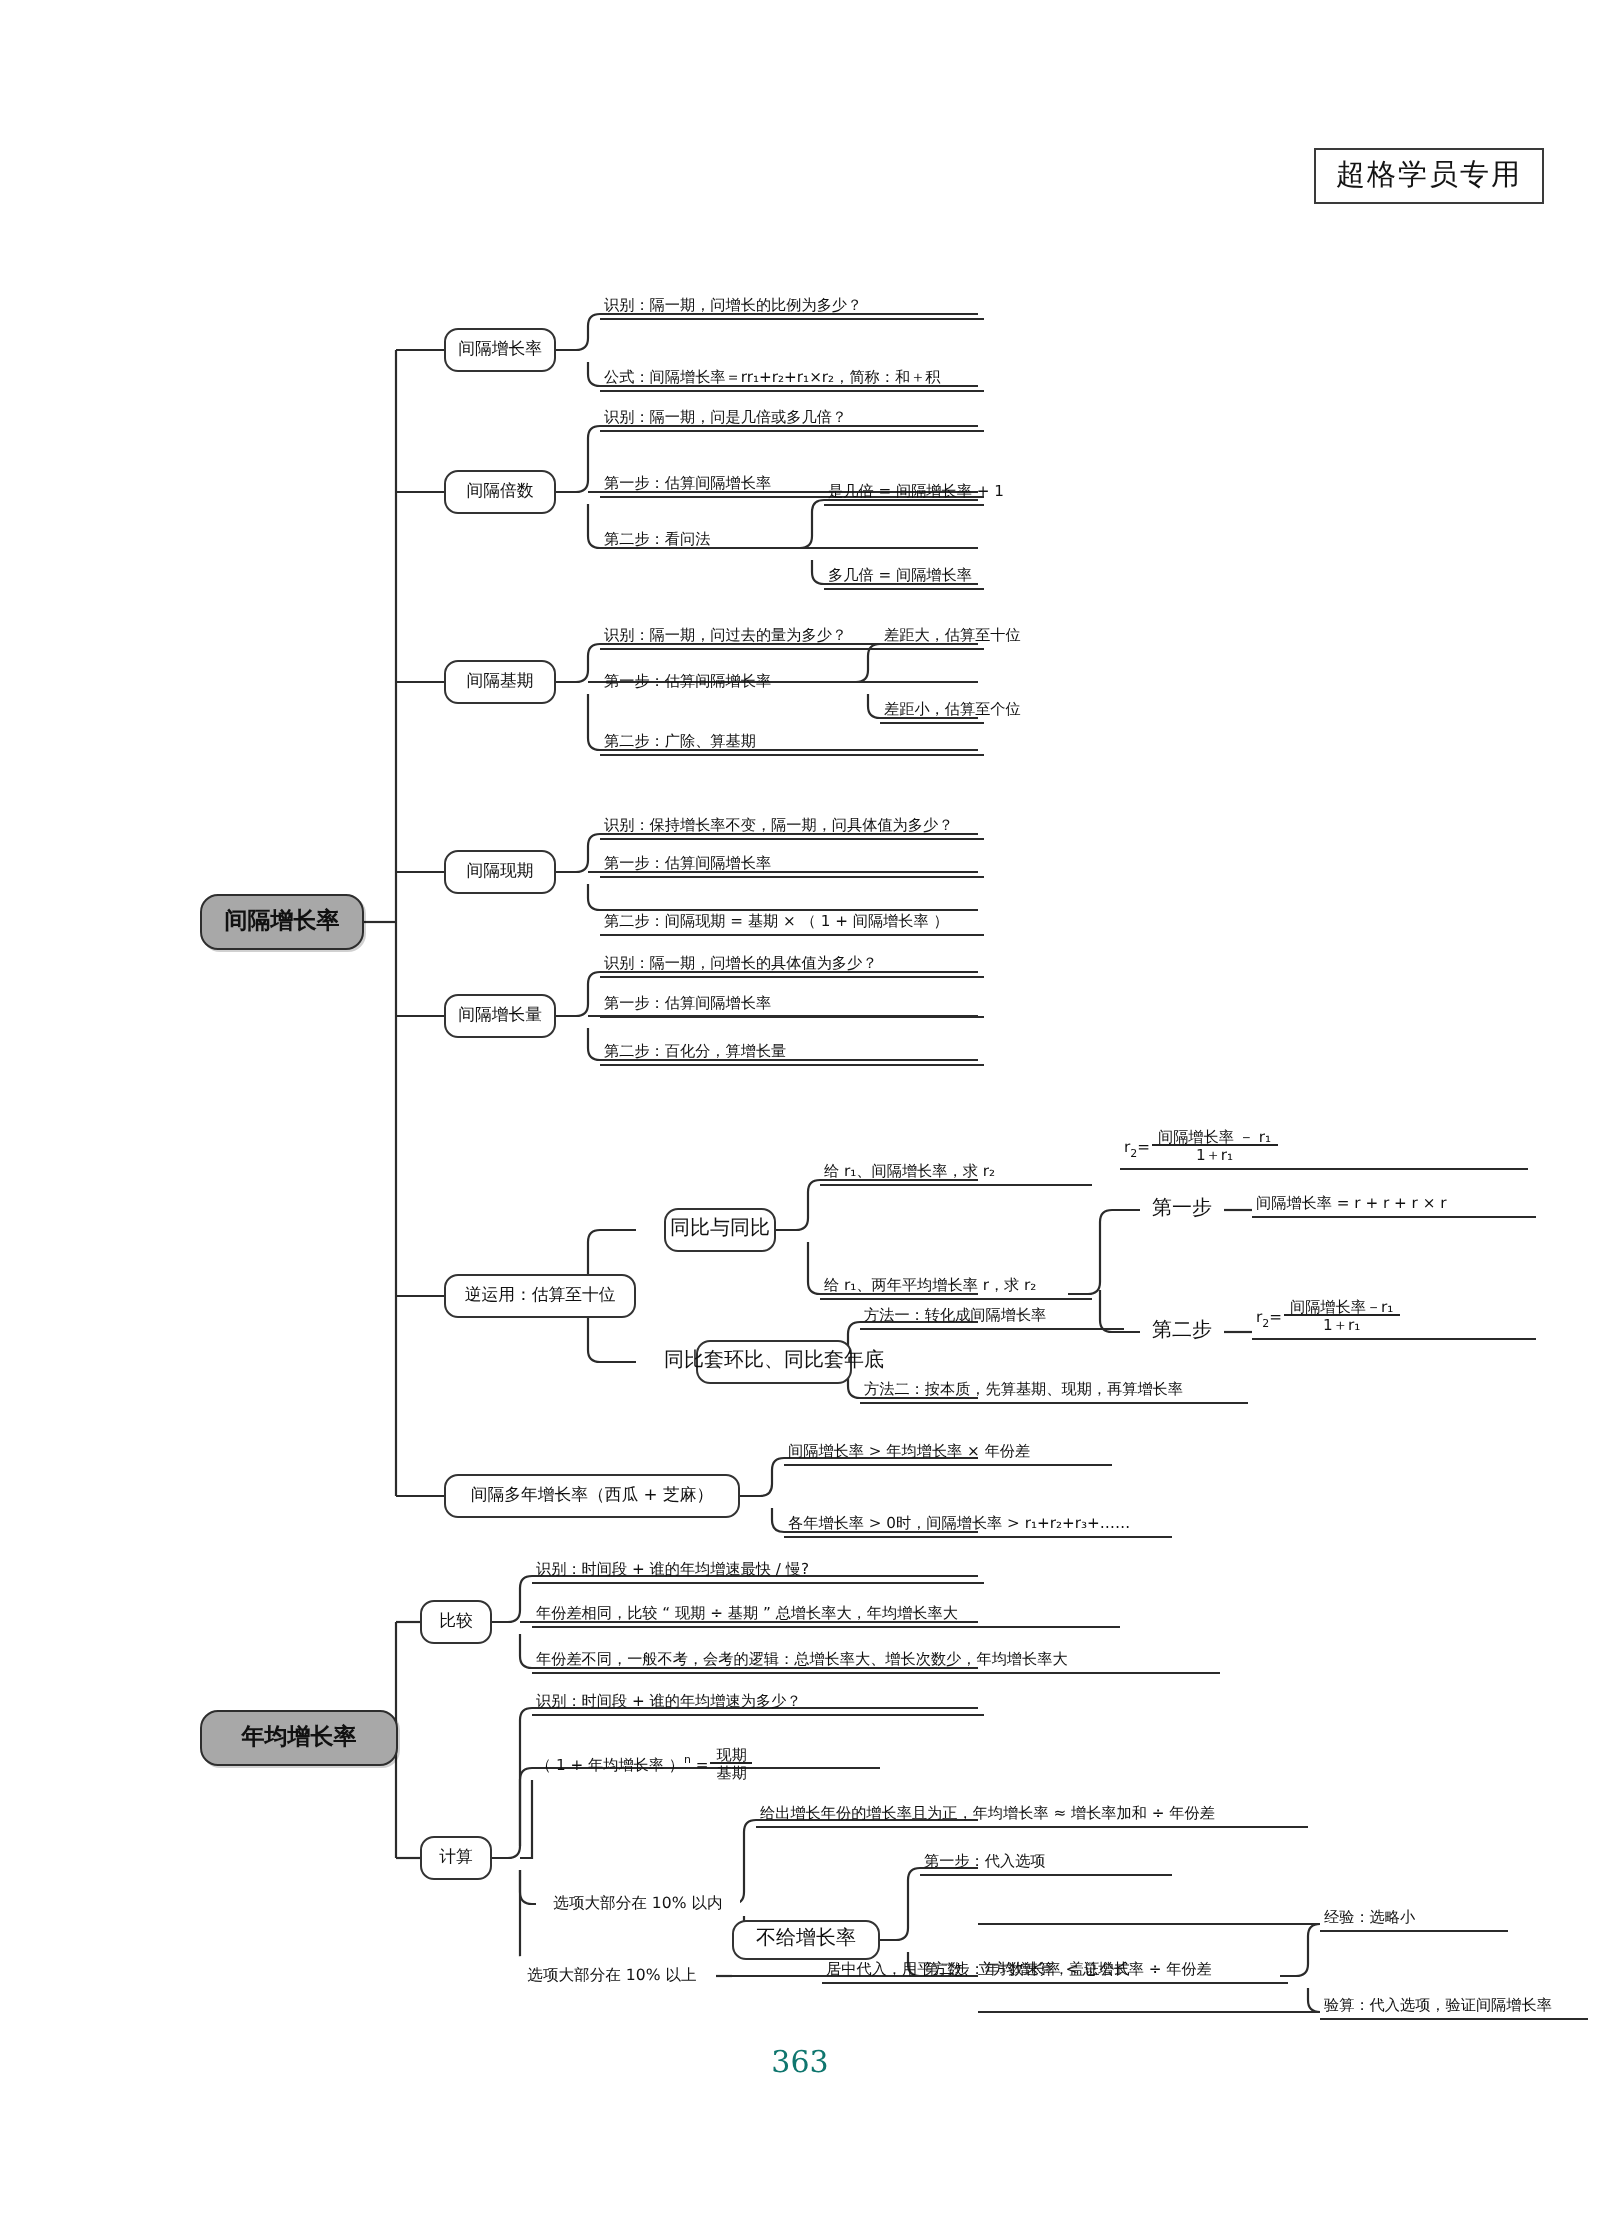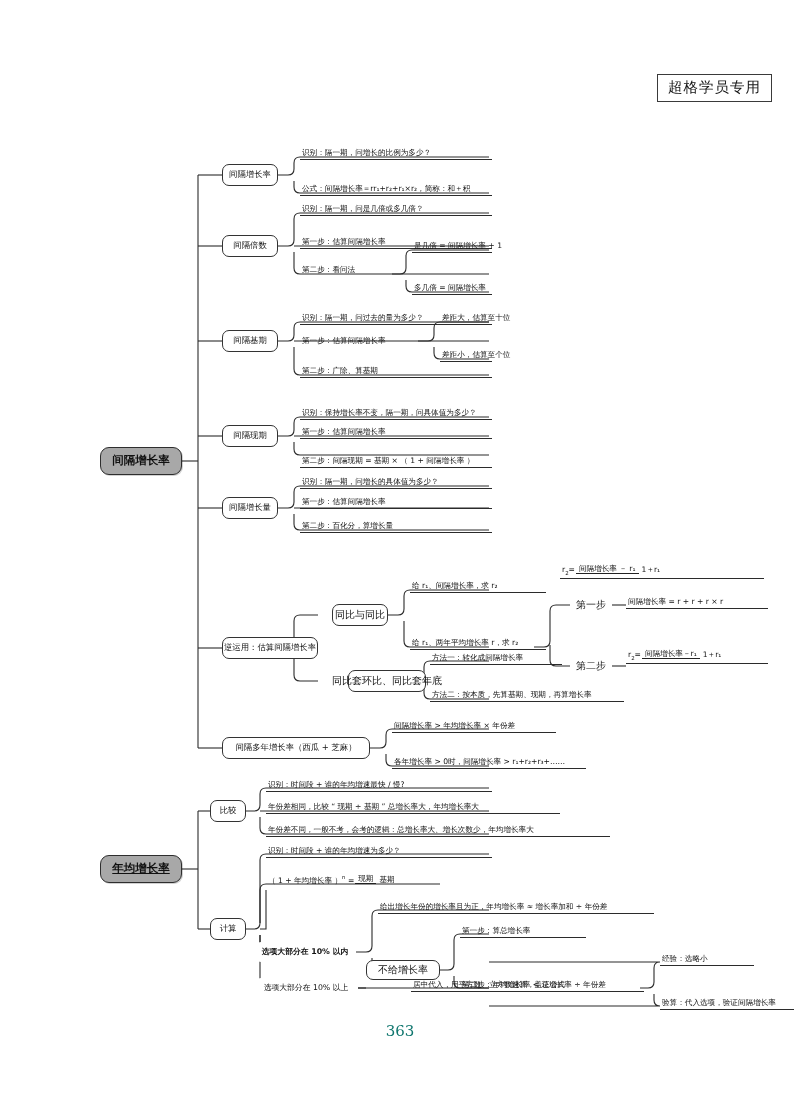--- a/index.html
+++ b/index.html
@@ -49,21 +49,21 @@
   .node.wide{font-size:8.4px;}
 
   
   .leaf{
     position:absolute;font-size:7.6px;line-height:1.2;
     white-space:nowrap;color:#111;
     padding:0 2px 1.5px 2px;
   }
   .leaf.u{border-bottom:1.1px solid #2b2b2b;}
   .frac{
-    display:inline-flex;flex-direction:row;align-items:center;
+    display:inline-flex;flex-direction:column;align-items:center;
     vertical-align:middle;line-height:1.05;margin:0 1px;
     position:relative;top:-0.5px;
   }
   .frac .num{border-bottom:1px solid #222;padding:0 3px 0px 3px;}
   .frac .den{padding:1px 3px 0 3px;}
   sub{font-size:0.72em;}
   sup{font-size:0.72em;}
 </style>
 </head>
 <body>
@@ -154,49 +154,49 @@
       <path d="M640,988 H648 Q654,988 654,982 V968 Q654,962 660,962 H489"></path>
       <path d="M654,994 V1000 Q654,1006 660,1006 H489"></path>
 
       <path d="M358,988 H366"></path>
     </g>
   </svg>
   </div>
 
   <div class="node root" style="left:100px;top:447px;width:82px;height:28px;">间隔增长率</div>
 
-  <div class="node root" style="left:100px;top:855px;width:82px;height:28px;text-decoration:underline;">年均增长率</div>
+  <div class="node root" style="left:100px;top:855px;width:99px;height:28px;">年均增长率</div>
 
   <div class="node lvl1" style="left:222px;top:164px;width:56px;height:22px;">间隔增长率</div>
 
   <div class="node lvl1" style="left:222px;top:235px;width:56px;height:22px;">间隔倍数</div>
 
   <div class="node lvl1" style="left:222px;top:330px;width:56px;height:22px;">间隔基期</div>
 
   <div class="node lvl1" style="left:222px;top:425px;width:56px;height:22px;">间隔现期</div>
 
   <div class="node lvl1" style="left:222px;top:497px;width:56px;height:22px;">间隔增长量</div>
 
-  <div class="node wide" style="left:222px;top:637px;width:96px;height:22px;">逆运用：估算间隔增长率</div>
+  <div class="node wide" style="left:222px;top:637px;width:96px;height:22px;">逆运用：估算至十位</div>
 
   <div class="node wide" style="left:222px;top:737px;width:148px;height:22px;">间隔多年增长率（西瓜 + 芝麻）</div>
 
   <div class="node" style="left:332px;top:604px;width:56px;height:22px;">同比与同比</div>
 
   <div class="node" style="left:348px;top:670px;width:78px;height:22px;">同比套环比、同比套年底</div>
 
   <div class="node" style="left:570px;top:595px;width:42px;height:20px;border:none;">第一步</div>
 
   <div class="node" style="left:570px;top:656px;width:42px;height:20px;border:none;">第二步</div>
 
   <div class="node lvl1" style="left:210px;top:800px;width:36px;height:22px;">比较</div>
 
   <div class="node lvl1" style="left:210px;top:918px;width:36px;height:22px;">计算</div>
 
-  <div class="node" style="left:254px;top:942px;width:102px;height:20px;border:none;font-size:7.8px;font-weight:bold;">选项大部分在 10% 以内</div>
+  <div class="node" style="left:268px;top:942px;width:102px;height:20px;border:none;font-size:7.8px;">选项大部分在 10% 以内</div>
 
   <div class="node" style="left:254px;top:978px;width:104px;height:20px;border:none;font-size:7.8px;">选项大部分在 10% 以上</div>
 
   <div class="node" style="left:366px;top:960px;width:74px;height:20px;">不给增长率</div>
 
   <div class="leaf u" style="left:300px;top:148px;width:188px;">识别：隔一期，问增长的比例为多少？</div>
 
   <div class="leaf u" style="left:300px;top:184px;width:188px;">
     <span>公式：间隔增长率＝r</span><span>r₁+r₂+r₁×r₂</span><span>，简称：和＋积</span>
   </div>
@@ -253,21 +253,21 @@
   <div class="leaf u" style="left:266px;top:846px;width:222px;">识别：时间段 + 谁的年均增速为多少？</div>
 
   <div class="leaf" style="left:266px;top:874px;width:174px;">
     <span>（ 1 + 年均增长率 ）<sup>n</sup> =</span><span class="frac">
         <span class="num">现期</span>
         <span class="den">基期</span>
       </span>
   </div>
 
   <div class="leaf u" style="left:378px;top:902px;width:272px;">给出增长年份的增长率且为正，年均增长率 ≈ 增长率加和 ÷ 年份差</div>
-  <div class="leaf u" style="left:460px;top:926px;width:122px;">第一步：算总增长率</div>
+  <div class="leaf u" style="left:460px;top:926px;width:122px;">第一步：代入选项</div>
   <div class="leaf u" style="left:460px;top:980px;width:180px;">第二步：年均增长率 &lt; 总增长率 ÷ 年份差</div>
   <div class="leaf u" style="left:660px;top:954px;width:90px;">经验：选略小</div>
   <div class="leaf u" style="left:660px;top:998px;width:130px;">验算：代入选项，验证间隔增长率</div>
   <div class="leaf u" style="left:366px;top:980px;width:200px;margin-left:45px;">居中代入，用平方数、立方数速算，盖证公式</div>
 
   <div class="pageno">363</div>
 
 </div>
 
 </body></html>

